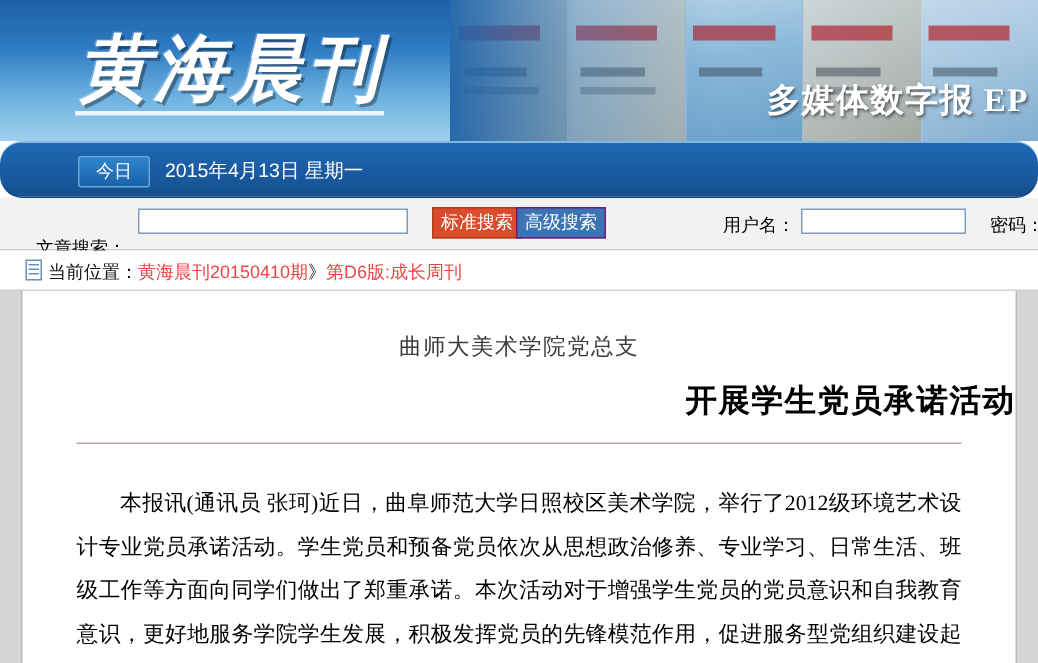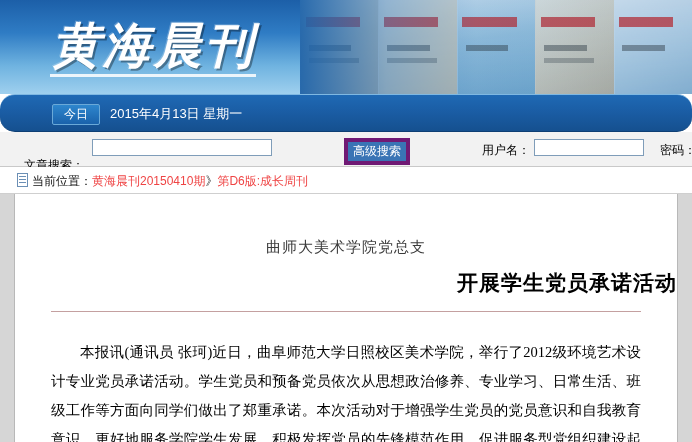--- a/index.html
+++ b/index.html
@@ -194,21 +194,21 @@
   .btn-adv-search {
     position: absolute;
     left: 344px;
     top: 6px;
     height: 19px;
     line-height: 19px;
     padding: 0 5px;
     font-size: 12px;
     color: #ffffff;
     background: #3a74b5;
-    border: 4px solid #701a75;
+    border: 1px solid #701a75;
     cursor: pointer;
     white-space: nowrap;
   }
   .lbl-user {
     position: absolute;
     left: 482px;
     top: 10px;
     font-size: 12px;
     font-family: Liberation Serif, serif;
   }
@@ -287,21 +287,21 @@
     top: 0;
     width: 664px;
     height: 252px;
     background: #ffffff;
     border-left: 1px solid #b8b8b8;
     border-right: 1px solid #b8b8b8;
     box-sizing: border-box;
     overflow: hidden;
   }
   .subtitle {
-    margin-top: 44px;
+    margin-top: 28px;
     text-align: center;
     font-family: "Liberation Serif", serif;
     font-size: 15px;
     color: #3c3c3c;
     letter-spacing: 1px;
   }
   .title {
     margin-top: 12px;
     text-align: right;
     font-family: "Liberation Serif", serif;
@@ -353,30 +353,32 @@
           <div class="hl3"></div>
         </div>
       <div class="ph ph5">
           <div class="hl"></div>
           <div class="hl2"></div>
         </div>
     </div>
     <div class="masthead-fade"></div>
     <div class="paper-logo">黄海晨刊</div>
     <div class="logo-underline"></div>
+    <div class="digital-title">多媒体数字报 EP</div>
   </div>
 
   <div class="datebar">
     <div class="date-today">今日</div>
     <div class="date-text">2015年4月13日  星期一</div>
   </div>
 
   <div class="searchbar">
     <span class="lbl-article-search">文章搜索：</span>
     <input class="search-input" type="text" value="" placeholder="" style="">
+    <div class="btn-std-search">标准搜索</div>
     <div class="btn-adv-search">高级搜索</div>
     <span class="lbl-user">用户名：</span>
     <input class="user-input" type="text" value="" placeholder="" style="">
     <span class="lbl-pass">密码：</span>
   </div>
 
   <div class="breadcrumb">
     <span class="bc-icon"></span>
     <span class="bc-text"><span>当前位置：</span><a class="bc-link" href="#">黄海晨刊20150410期</a><span>》</span><a class="bc-link" href="#">第D6版:成长周刊</a></span>
   </div>

